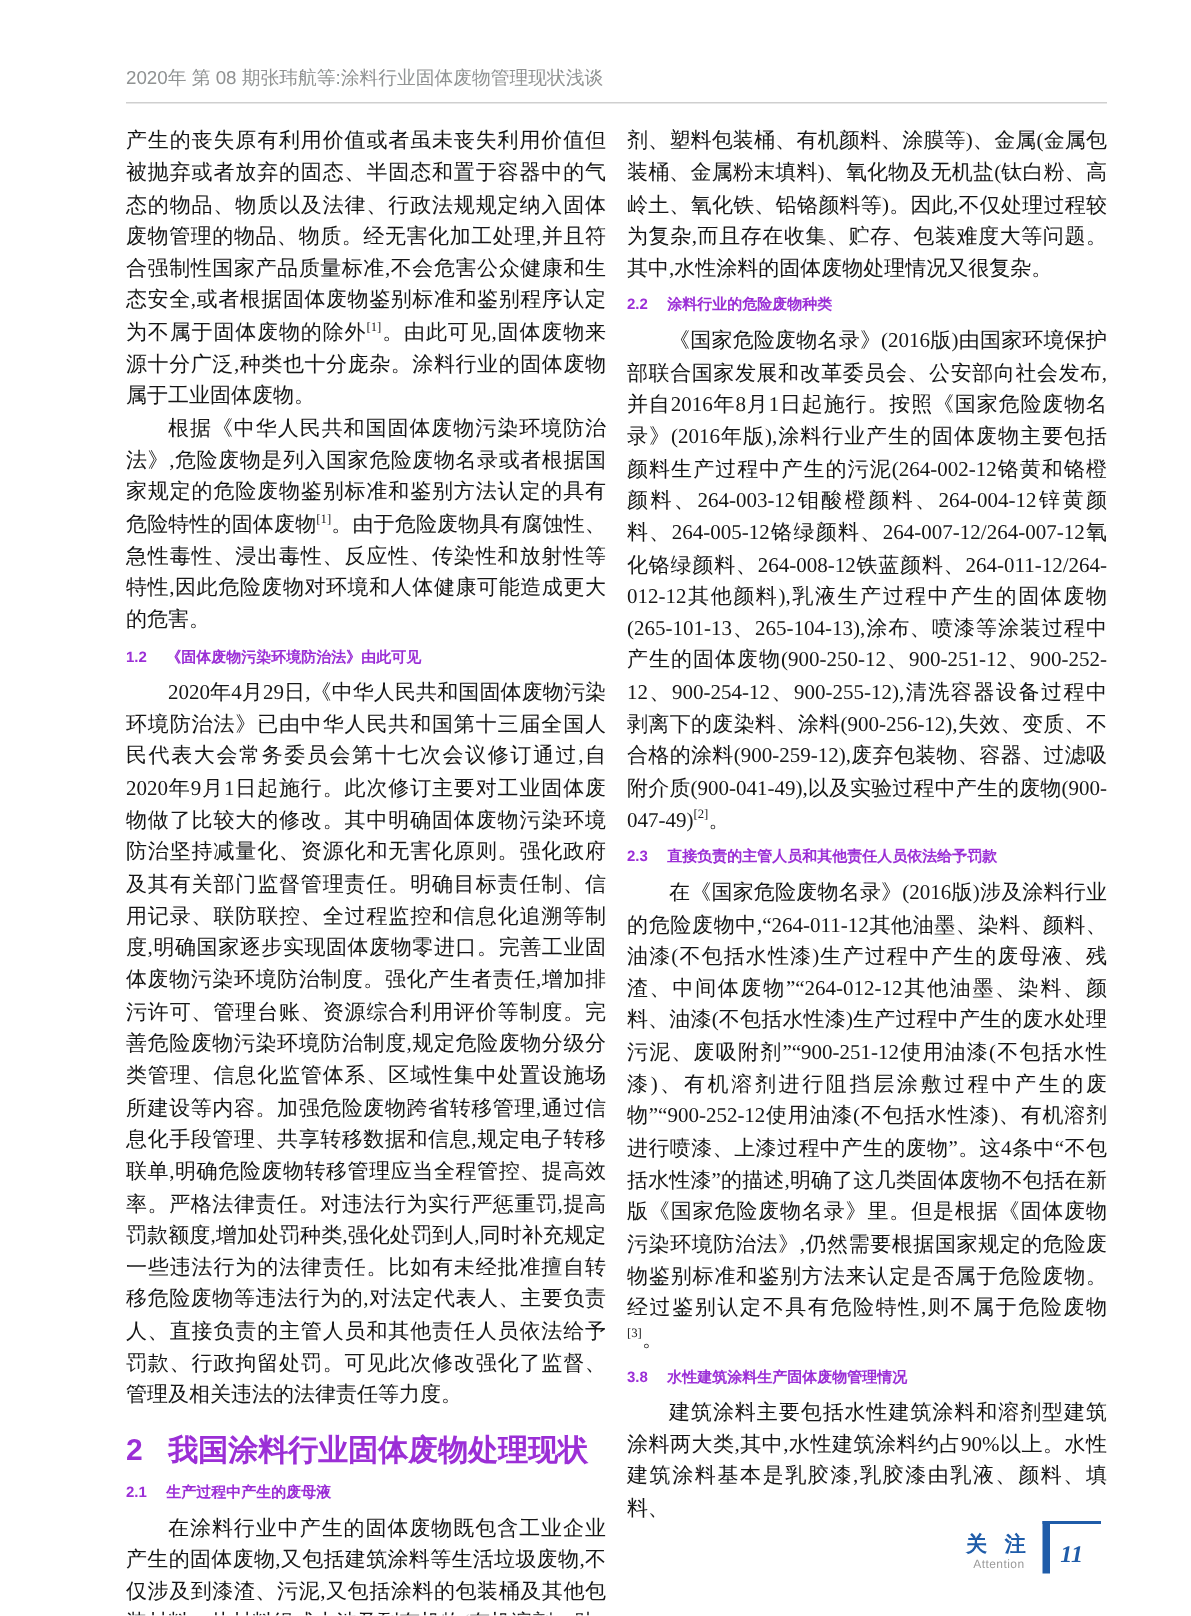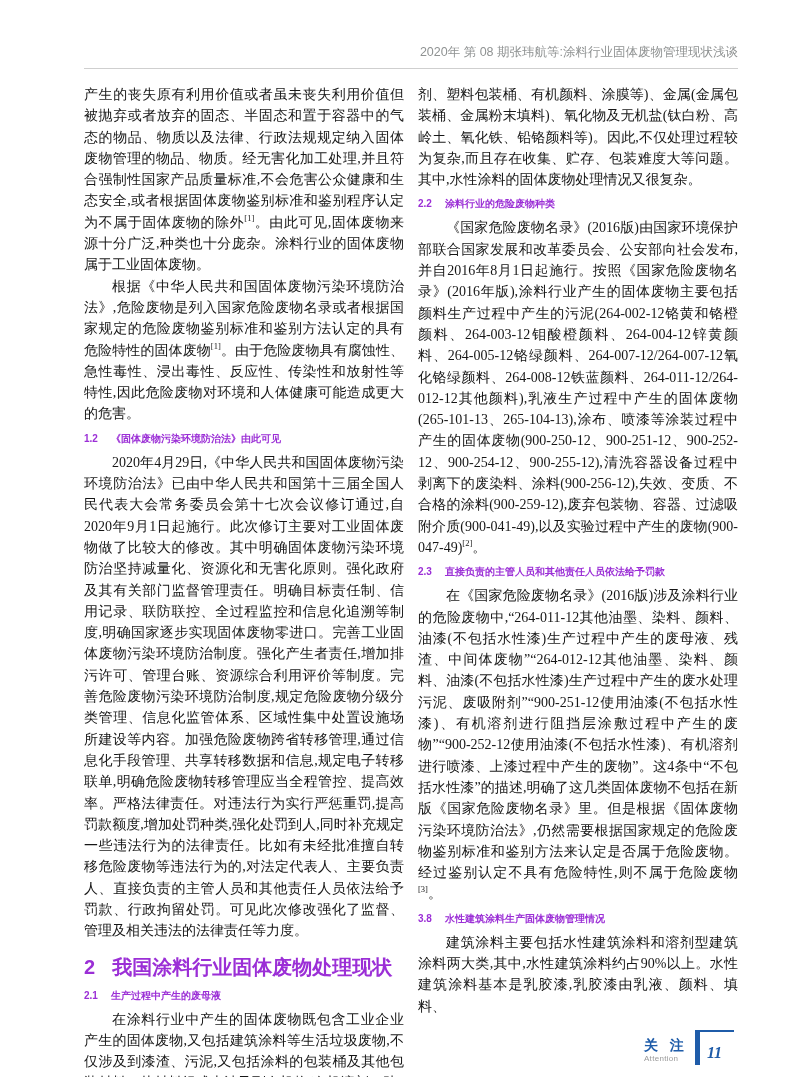--- a/index.html
+++ b/index.html
@@ -1,40 +1,40 @@
 <!DOCTYPE html>
 <html><head>
 <meta charset="utf-8">
 <style>
   html,body{margin:0;padding:0;background:#ffffff;}
   .page{position:relative;width:794px;height:1077px;background:#ffffff;overflow:hidden;
         font-family:"Liberation Serif","DejaVu Serif",serif;color:#161616;
         --accent:#9b2fd6; --blue:#1f5ca9;}
   .content{position:absolute;left:84px;top:44px;width:654px;}
-  .page-header{display:flex;justify-content:flex-end;align-items:flex-end;
+  .page-header{display:flex;justify-content:flex-start;align-items:flex-end;
         font-size:12.5px;color:#8f9292;padding-bottom:7px;border-bottom:1px solid #cfcfcf;
         font-family:"Liberation Sans","DejaVu Sans",sans-serif;}
   .columns{display:flex;gap:14px;margin-top:15px;}
   .col{width:320px;font-size:14px;line-height:21.3px;text-align:justify;}
   .para{margin:0;}
   .para.indent{text-indent:2em;}
   sup.ref{font-size:8.5px;vertical-align:super;line-height:0;}
   .sub-heading{display:flex;color:var(--accent);font-weight:bold;font-size:10px;
         line-height:20px;margin:4px 0 3px;text-align:left;
         font-family:"Liberation Sans","DejaVu Sans",sans-serif;}
   .sub-heading .h-num{flex:none;margin-right:13px;}
   .sec-heading{display:flex;color:var(--accent);font-weight:bold;font-size:20px;
         line-height:26px;margin:12px 0 6px;text-align:left;
         font-family:"Liberation Sans","DejaVu Sans",sans-serif;}
   .sec-heading .h-num{flex:none;margin-right:17px;}
-  .page-footer{position:absolute;right:60px;bottom:12px;display:flex;align-items:flex-end;}
+  .page-footer{position:absolute;right:60px;bottom:28px;display:flex;align-items:flex-end;}
   .footer-label{text-align:center;margin-right:7px;padding-bottom:2px;}
   .footer-cn{color:var(--blue);font-weight:bold;font-size:14px;letter-spacing:4px;
         font-family:"Liberation Sans","DejaVu Sans",sans-serif;white-space:pre;}
-  .footer-en{color:#9a9a9a;font-size:8px;text-align:left;margin-top:-1px;letter-spacing:0.3px;
+  .footer-en{color:#9a9a9a;font-size:8px;text-align:center;margin-top:-1px;letter-spacing:0.3px;
         font-family:"Liberation Sans","DejaVu Sans",sans-serif;}
   .pagenum-box{border-left:5px solid var(--blue);border-top:2px solid var(--blue);
         padding:12px 12px 3px 7px;}
   .pagenum{color:var(--blue);font-style:italic;font-weight:bold;font-size:16px;
         font-family:"Liberation Serif","DejaVu Serif",serif;}
 </style>
 </head>
 <body>
 
 <div class="page" style="--accent: #9b2fd6; --blue: #1f5ca9;">

